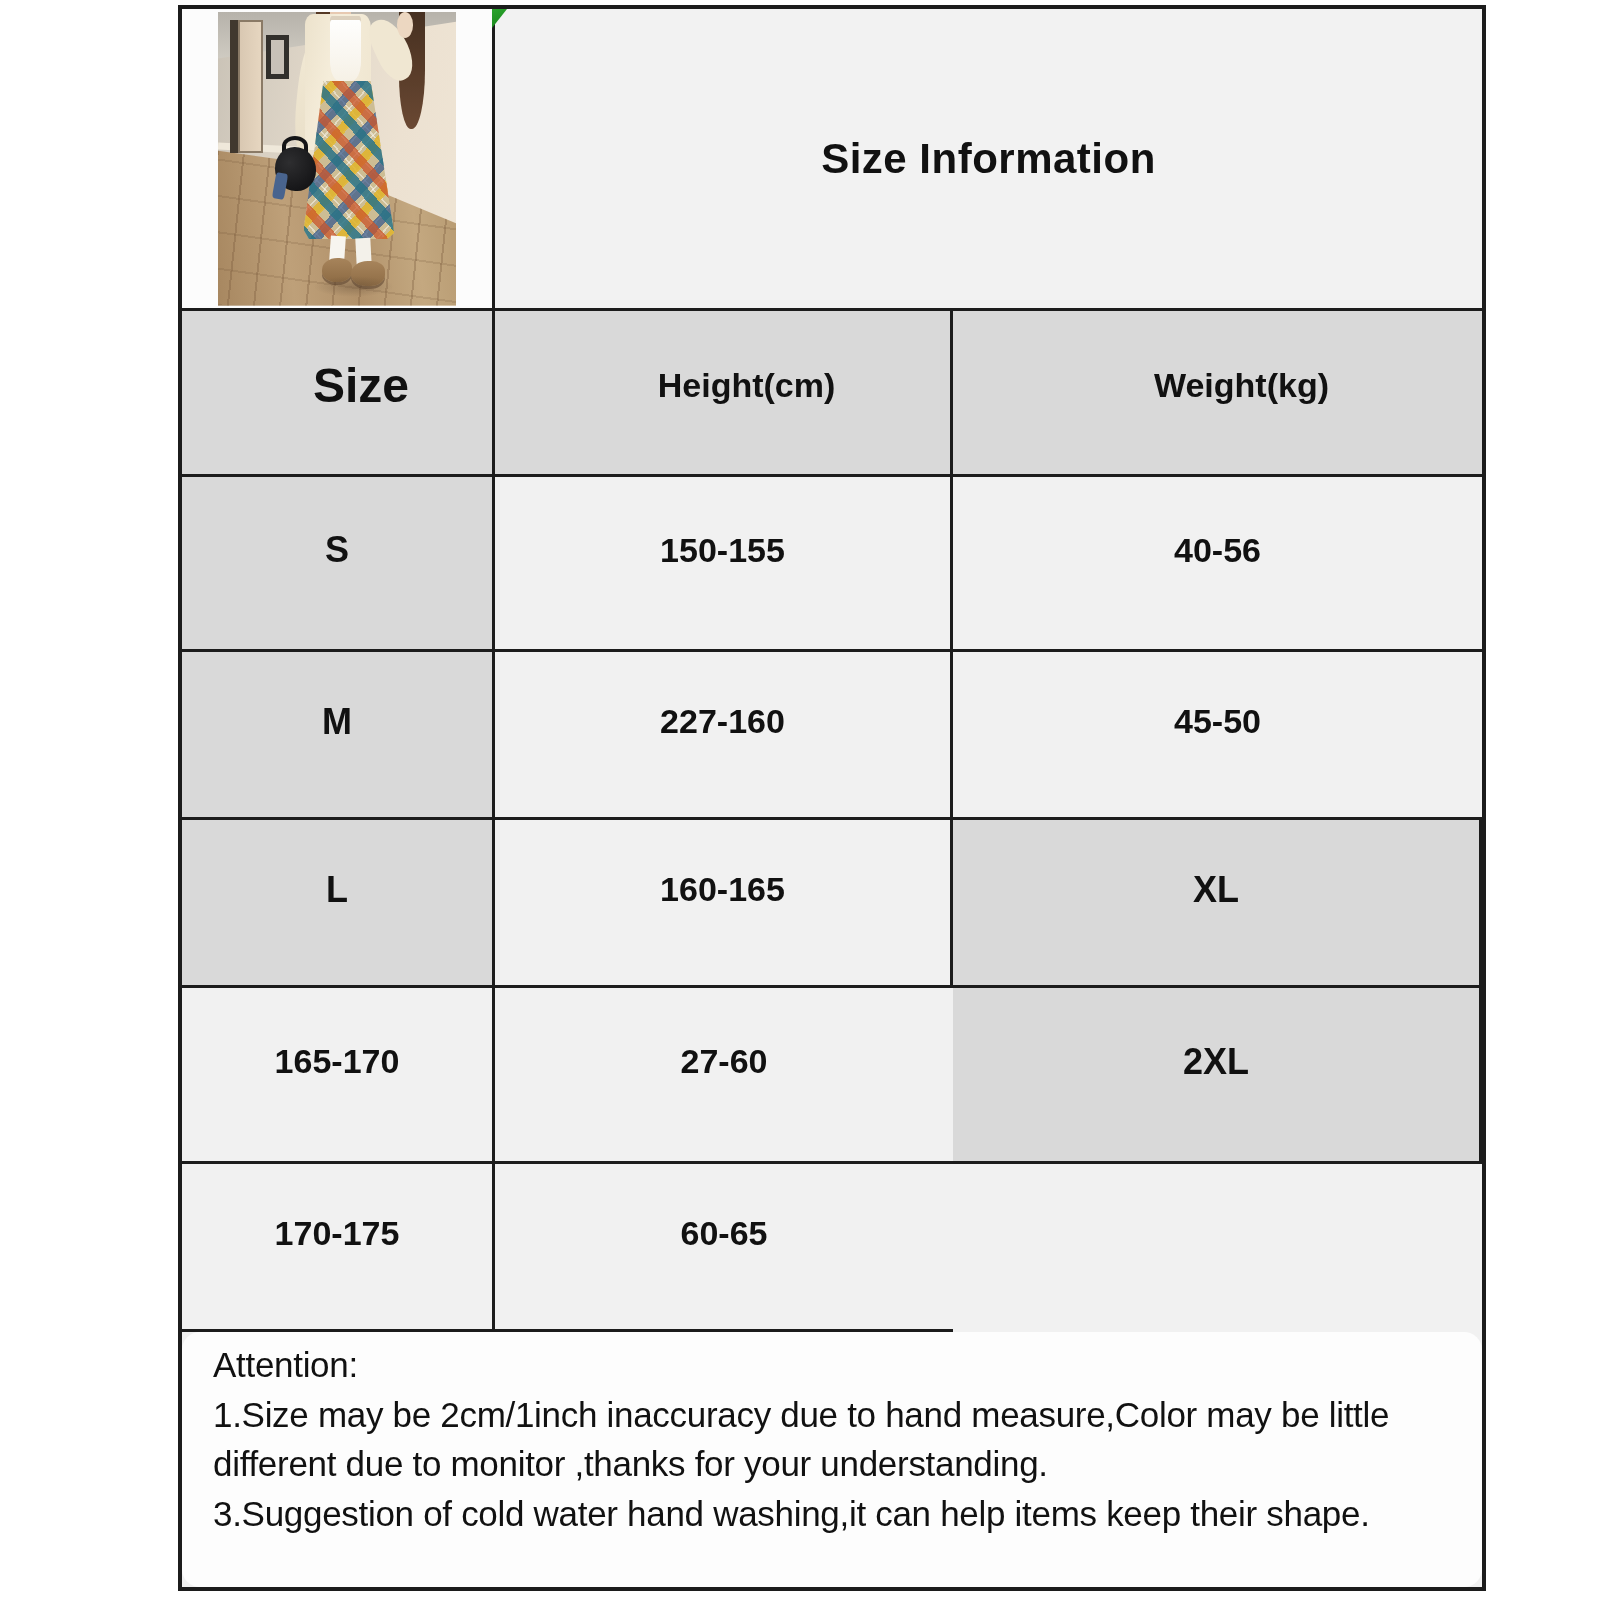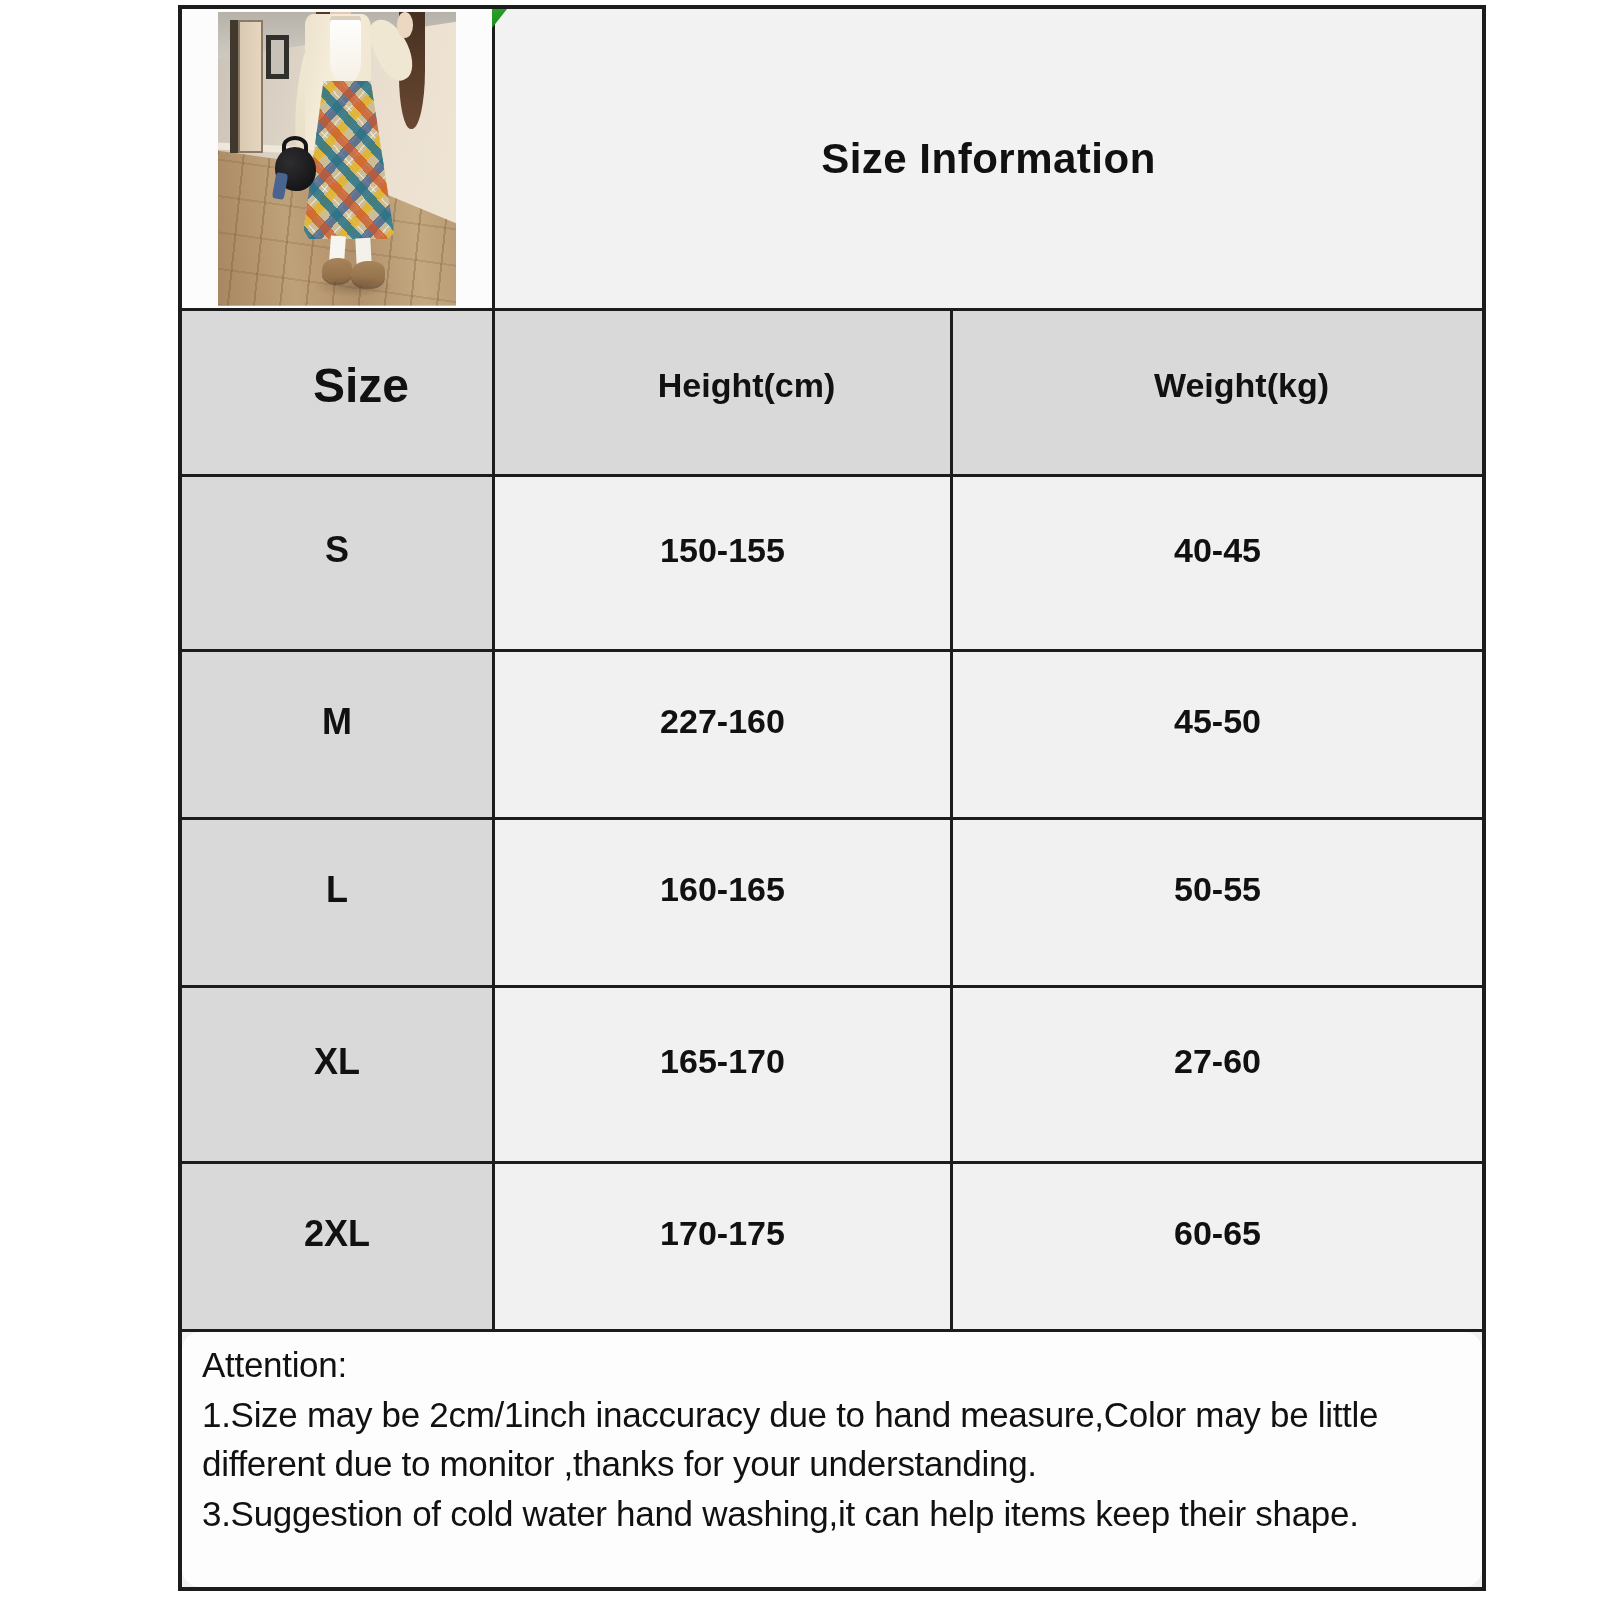--- a/index.html
+++ b/index.html
@@ -46,21 +46,21 @@
 
   .head-cell{background:var(--header_cell);font-weight:bold;font-size:34px;padding-bottom:14px;padding-left:48px;}
   .head-size{font-size:48px;}
   .size-cell{background:var(--header_cell);font-weight:bold;font-size:36px;padding-bottom:26px;}
   .val-cell{font-weight:bold;font-size:34px;padding-bottom:26px;background:var(--data_cell);}
 
   .note-cell{
     grid-column:1/4;border-right:none;border-bottom:none;
     background:var(--note_cell);
     display:block;text-align:left;
-    padding:8px 14px 0 20px;
+    padding:8px 14px 0 31px;
     font-size:35px;line-height:1.42;letter-spacing:-0.3px;border-radius:18px;
   }
 
   
   .photo{
     position:relative;width:238px;height:294px;overflow:hidden;
     filter:blur(0.5px) saturate(0.98);
   }
   .photo div{position:absolute;}
   .ph-wall{inset:0;background:linear-gradient(100deg,#c9c2b6 0%,#d6cec1 20%,#e4dacb 45%,#ece1d1 70%,#efe5d5 100%);}
@@ -156,29 +156,28 @@
     <span class="corner-marker"></span>
     <span class="title-text">Size Information</span>
   </div>
 
   <div class="cell head-cell head-size">Size</div>
   <div class="cell head-cell">Height(cm)</div>
   <div class="cell head-cell last-col">Weight(kg)</div>
 
   <div class="cell size-cell">S</div>
   <div class="cell val-cell">150-155</div>
-  <div class="cell val-cell last-col">40-45</div>
+  <div class="cell val-cell last-col">40-56</div>
 
   <div class="cell size-cell">M</div>
   <div class="cell val-cell">227-160</div>
   <div class="cell val-cell last-col">45-50</div>
 
   <div class="cell size-cell">L</div>
   <div class="cell val-cell">160-165</div>
-  <div class="cell val-cell last-col">50-55</div>
 
   <div class="cell size-cell">XL</div>
   <div class="cell val-cell">165-170</div>
   <div class="cell val-cell last-col">27-60</div>
 
   <div class="cell size-cell">2XL</div>
   <div class="cell val-cell">170-175</div>
   <div class="cell val-cell last-col">60-65</div>
 
   <div class="cell note-cell last-row">

